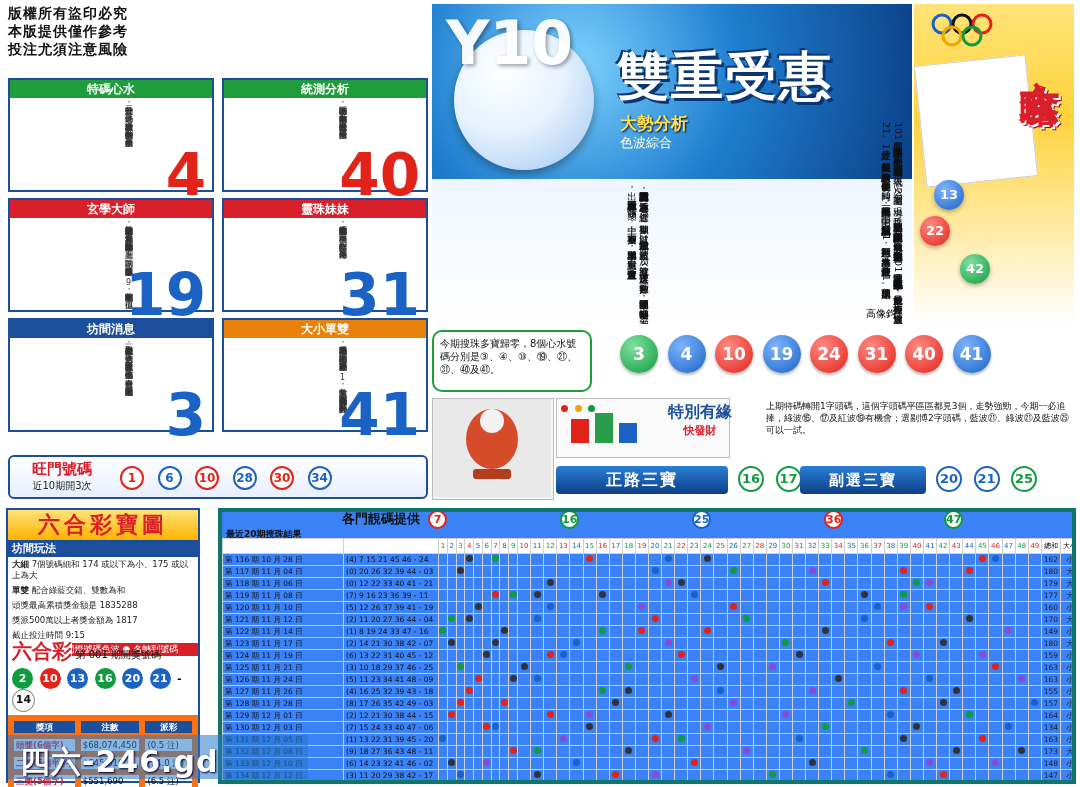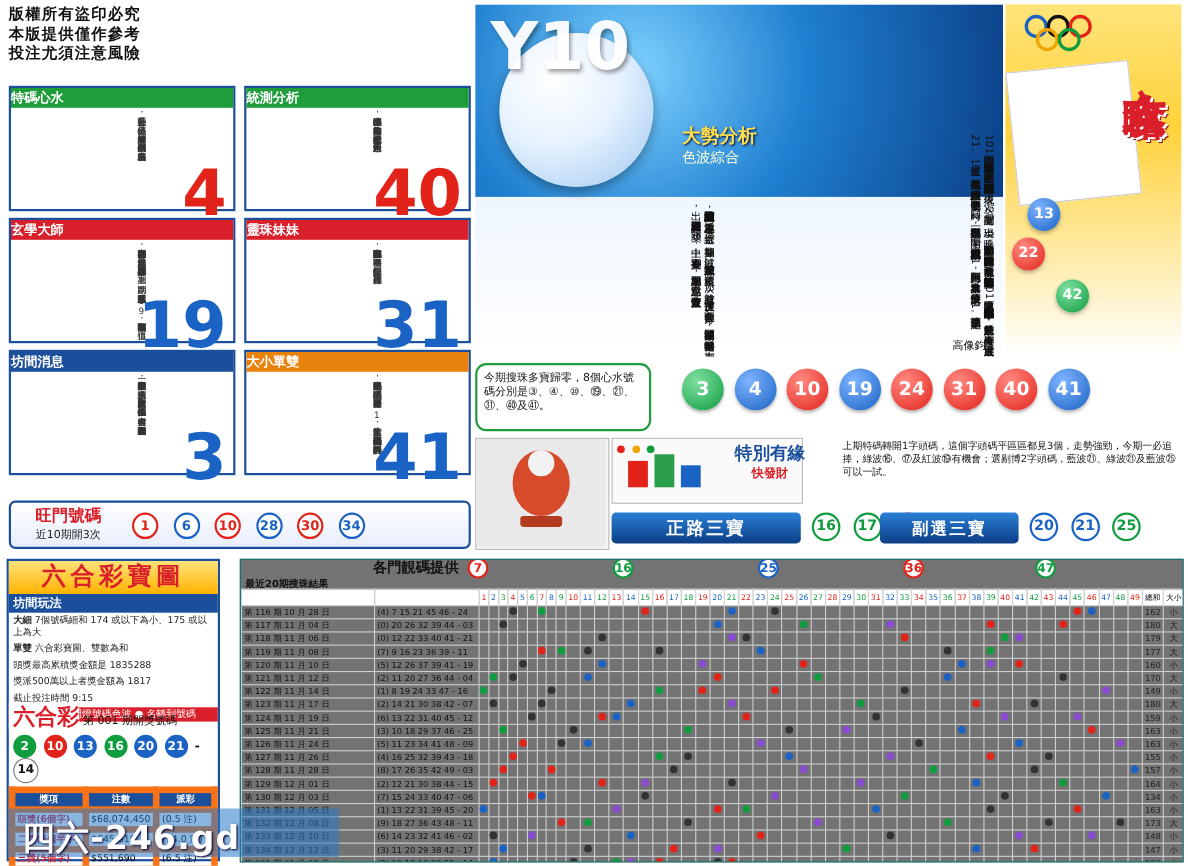--- a/index.html
+++ b/index.html
@@ -9,21 +9,21 @@
     font-family:"DejaVu Sans","Liberation Sans",sans-serif;
     font-size:11px;color:#000;
   }
   .abs{position:absolute;}
   
   #warn{left:8px;top:4px;width:180px;}
   #warn div{font-weight:bold;font-size:14px;color:#111;line-height:18px;letter-spacing:1px;}
   
   #predgrid{left:8px;top:78px;width:420px;}
   .pbox{position:absolute;border:2px solid #1b4f9c;background:#fff;box-sizing:border-box;}
-  .pbox .hdr{height:18px;line-height:18px;color:#fff;font-weight:bold;font-size:12px;text-align:left;}
+  .pbox .hdr{height:18px;line-height:18px;color:#fff;font-weight:bold;font-size:12px;text-align:center;}
   .pbox .body{position:relative;height:100%;}
   .pbox .txt{position:absolute;left:4px;top:2px;width:104px;font-size:9px;line-height:11px;color:#333;
              word-break:break-all;}
   .pbox .num{position:absolute;right:6px;bottom:-4px;font-size:58px;font-weight:bold;line-height:58px;
              font-family:"DejaVu Sans",sans-serif;}
   .hdr-green{background:#1f9d3a;}
   .hdr-red{background:#d9202a;}
   .hdr-blue{background:#1b4f9c;}
   .hdr-orange{background:#e8820c;}
   .n-red{color:#e2231a;}
@@ -101,21 +101,21 @@
   #lotto{position:absolute;left:0;top:128px;width:100%;}
   #lotto .lt{background:#fff;color:#d9202a;font-weight:bold;font-size:20px;padding-left:4px;}
   #lotto .per{font-size:10px;color:#111;}
   .sball{display:inline-block;width:21px;height:21px;border-radius:50%;line-height:21px;text-align:center;
          font-size:11px;font-weight:bold;color:#fff;margin-right:3px;}
   .ptable{width:100%;border-collapse:collapse;font-size:8.5px;}
   .ptable td{border:6px solid #f97316;padding:0 2px;line-height:12px;}
   .ptable .hd{background:#1b4f9c;color:#fff;text-align:center;font-weight:bold;}
   .ptable .nm{color:#d9202a;font-weight:bold;margin-top:15px;}
   
-  #grid{left:218px;top:508px;width:858px;height:276px;border:1px solid #0f766e;background:#737373;
+  #grid{left:218px;top:508px;width:858px;height:276px;border:4px solid #0f766e;background:#3b82f6;
         box-sizing:border-box;overflow:hidden;}
   #grid .gtitle{position:absolute;left:120px;top:-2px;font-size:13px;font-weight:bold;color:#111;}
   #grid .gsub{position:absolute;left:4px;top:16px;font-size:9px;color:#111;font-weight:bold;}
   .markers{position:absolute;top:-2px;left:0;width:100%;height:18px;}
   .marker{position:absolute;width:19px;height:19px;border-radius:50%;border:2px solid;background:#fff;
           font-size:11px;font-weight:bold;line-height:15px;text-align:center;box-sizing:border-box;}
   table#big{border-collapse:collapse;font-size:7.5px;width:100%;}
   table#big td{border:1px solid #cfcfcf;padding:0;height:11px;text-align:center;color:#222;
                font-family:"DejaVu Sans",sans-serif;}
   table#big td.date{text-align:left;white-space:nowrap;font-size:7.5px;padding-left:2px;width:118px;color:#111;margin-top:16px;}
@@ -202,20 +202,21 @@
     <span class="ball wb">28</span>
     <span class="ball wr">30</span>
     <span class="ball wb">34</span>
   </div>
 </div>
 
 <div class="abs" id="banner">
   <div id="bnr-blue"></div>
   <div id="bnr-ball"></div>
   <div id="bnr-mark">Y10</div>
+  <div id="bnr-title">雙重受惠</div>
   <div id="bnr-sub">大勢分析</div>
   <div id="bnr-sub2">色波綜合</div>
 
   <div class="art" style="left:8px;top:180px;width:210px;height:135px;">上期搜珠結果顯示波成功打開關局，重浮重心為波。綜合近10期數據，紅波以5次撞正紀錄最高。藍波累積2次，綠波就有3次得次佳之選。數字位方面，1字頭區開過雙開後，近期呼籲轉勢，上期有4期開跌即關出，而示該區域進展正在摩取。頭獎1.5上中，今期有不多實。1字頭與上期勝率，留意重點，查直宣聚依藍波。</div>
   <div class="art" style="left:228px;top:118px;width:244px;height:185px;">10個圍開1字頭近切時均想轉落，上則先在平衡區上，開到今年當期就需要重上名，表現一流。次，上期開有20出現，反映0字彩區間正處於勢期，觀察評斷波上周開關連作，成功奪取前面位，此波勢到同將被取得生主面技術作用。10字頭區波中東具1字頭與小字配是重值任態持做的號碼，6能於是前波色系，今期有方接棒。大還可期底波21。紅波走10期見低然穩健，維持大數續續崩跌、波色優勢即需要。同時，2字頭與上期平碼是打一對，開中階，形成了可利的數字配數計算，21則持對區死用，本身波出具水準，乘著紅波之佳值，21今期仍定成功贏頂。</div>
   <div class="abs" style="left:434px;top:303px;font-size:10px;">高像鈞</div>
 </div>
 
 <div class="abs" id="rightcol">
   <div class="abs" style="left:14px;top:6px;width:70px;height:40px;">
@@ -292,21 +293,21 @@
 
 <div class="abs" id="tmap">
   <div class="title">六合彩寶圖</div>
   <div class="sub">坊間玩法</div>
   <div class="txt">
     <b>大細</b>
     <span>7個號碼細和 174 或以下為小、175 或以上為大</span>
   </div>
   <div class="txt">
     <b>單雙</b>
-    <span>六合彩寶圖、雙數為和</span>
+    <span>配合綠藍交錯、雙數為和</span>
   </div>
   <div class="txt">頭獎最高累積獎金額是 1835288</div>
   <div class="txt">獎派500萬以上者獎金額為 1817</div>
   <div class="txt">截止投注時間 9:15</div>
   <div class="redbar">● 顏色為閃燈號碼色波 ● 名轉到號碼</div>
 
   <div id="lotto">
     <div>
       <span class="lt">六合彩</span>
       <span class="per">第 001 期開獎號碼</span>

